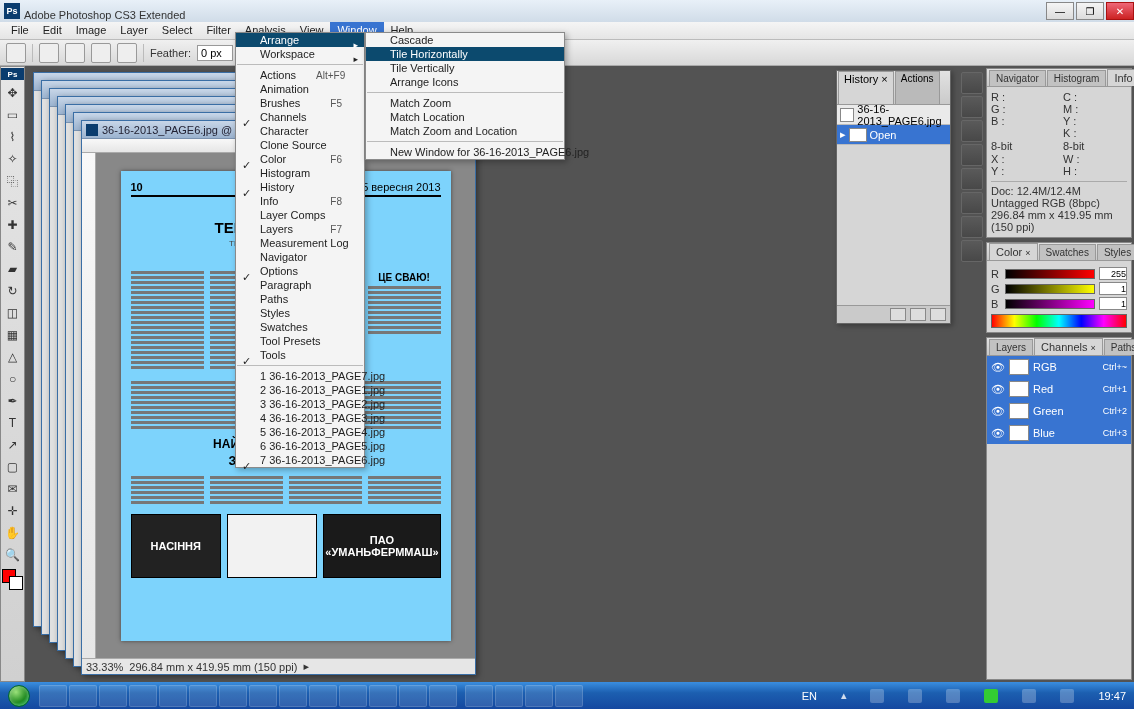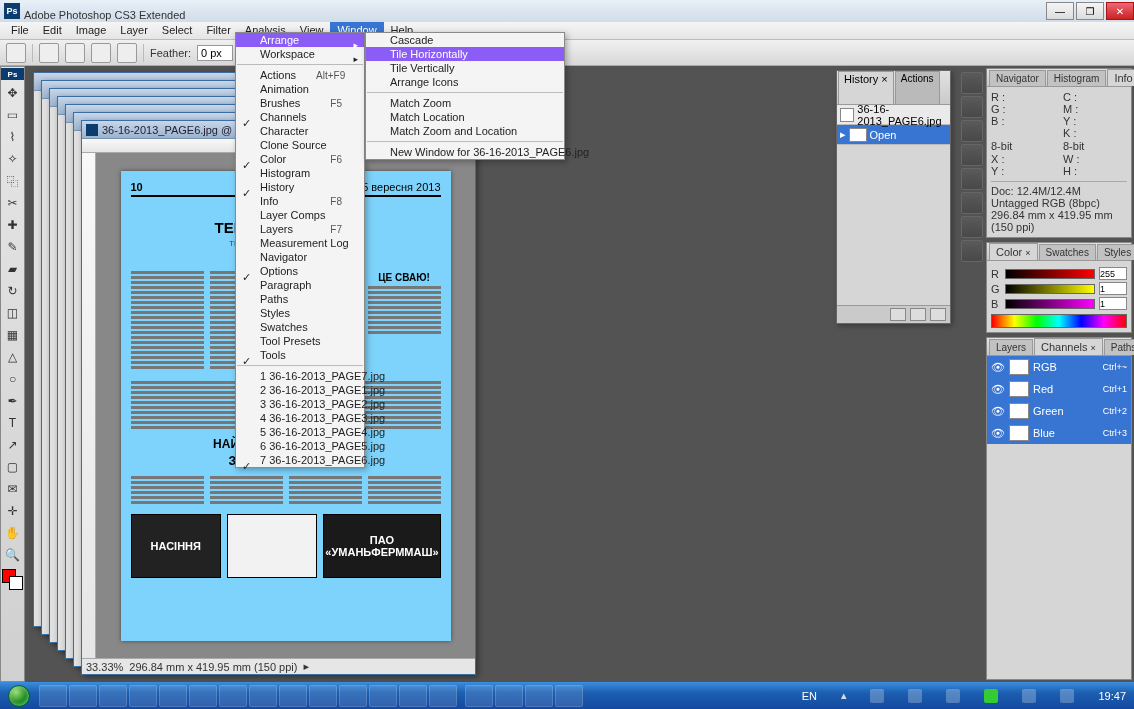--- a/index.html
+++ b/index.html
@@ -37,40 +37,40 @@
 .page .cols{display:flex;gap:6px;margin-top:6px;}
 .page .col{flex:1;}
 .page .line{height:3px;background:#777;margin:2px 0;}
 .page .adrow{display:flex;gap:6px;margin-top:8px;}
 .page .ad{flex:1;height:64px;border:1px solid #000;background:#f2f2f2;display:flex;flex-direction:column;align-items:center;justify-content:center;font-size:8px;font-weight:bold;text-align:center;}
 .ruler-h{height:14px;background:linear-gradient(#f8f8f8,#e6e6e6);border-bottom:1px solid #aaa;}
 .ruler-v{width:14px;background:linear-gradient(#f8f8f8,#e6e6e6);border-right:1px solid #aaa;position:absolute;top:14px;bottom:0;left:0;}
 
 .menu{ position:absolute; background:#f4f4f4; border:1px solid #8a8a8a; box-shadow:2px 2px 6px rgba(0,0,0,.3); z-index:50;}
 .menu .mi{ height:14px; padding:0 22px 0 24px; display:flex; align-items:center; color:#222; position:relative; white-space:nowrap;}
-.menu .mi.hover{ background:#8b5cf6; color:#fff;}
+.menu .mi.hover{ background:#0c4a6e; color:#fff;}
 .menu .mi .chk::before{content:"✓";position:absolute;left:6px;}
 .menu .mi .arr::after{content:"▸";position:absolute;right:6px;font-size:9px;}
 .menu .mi .sc{ margin-left:auto; padding-left:20px; color:#555; font-size:10px;}
 .menu .msep{ height:1px; background:#bbb; margin:3px 1px;}
 
 .pstrip{ width:25px; background:#535353; display:flex; flex-direction:column; align-items:center; padding-top:6px; gap:2px;}
 .pstrip .pbtn{width:22px;height:22px;background:linear-gradient(#5a5a5a,#484848);border:1px solid #666;border-radius:2px;}
 .pcol{ width:150px; display:flex; flex-direction:column; gap:4px; padding:2px;}
 .panel{ background:#d6d6d6; border:1px solid #888; }
 .panel .tabs{ height:18px; background:linear-gradient(#e2e2e2,#cacaca); display:flex; align-items:flex-end; padding-left:2px; border-bottom:1px solid #999;}
 .panel .tab{ padding:2px 6px; font-size:10px; color:#333; background:#c2c2c2; border:1px solid #999; border-bottom:none; margin-right:1px;}
 .panel .tab.act{ background:#d6d6d6;}
 .panel .tab .x{margin-left:3px;font-size:9px;}
 .panel .body{ padding:4px; font-size:10px; color:#333;}
 .info-grid{display:grid;grid-template-columns:1fr 1fr;gap:1px 8px;font-size:9px;}
 .color-sliders .row{display:flex;align-items:center;gap:4px;margin:2px 0;}
 .color-sliders .lab{width:10px;}
 .color-sliders .bar{flex:1;height:10px;border:1px solid #666;}
-.color-sliders input{width:28px;height:13px;font-size:9px;border:1px solid #888;padding-right:6px;}
+.color-sliders input{width:28px;height:13px;font-size:9px;border:1px solid #888;text-align:right;padding-right:0;}
 .spectrum{height:14px;background:linear-gradient(90deg,red,yellow,lime,cyan,blue,magenta,red);margin-top:4px;border:1px solid #666;}
 .chanrow{display:flex;align-items:center;height:22px;background:#3874d1;color:#fff;padding:0 4px;gap:4px;font-size:10px;}
 .chanrow .thumb{width:20px;height:16px;background:#fff;border:1px solid #888;}
 .chanrow .sc{margin-left:auto;font-size:9px;}
 
 .floatpal{position:absolute;left:836px;top:70px;width:115px;background:#d6d6d6;border:1px solid #666;box-shadow:2px 2px 5px rgba(0,0,0,.3);z-index:30;}
 .floatpal .tabs{height:34px;background:linear-gradient(#e2e2e2,#cacaca);display:flex;border-bottom:1px solid #999;}
 .floatpal .tab{padding:1px 5px;font-size:10px;border:1px solid #999;border-bottom:none;background:#d6d6d6;margin-left:1px;}
 .floatpal .tab.dim{background:#bababa;}
 .floatpal .body{height:200px;background:#d6d6d6;}

